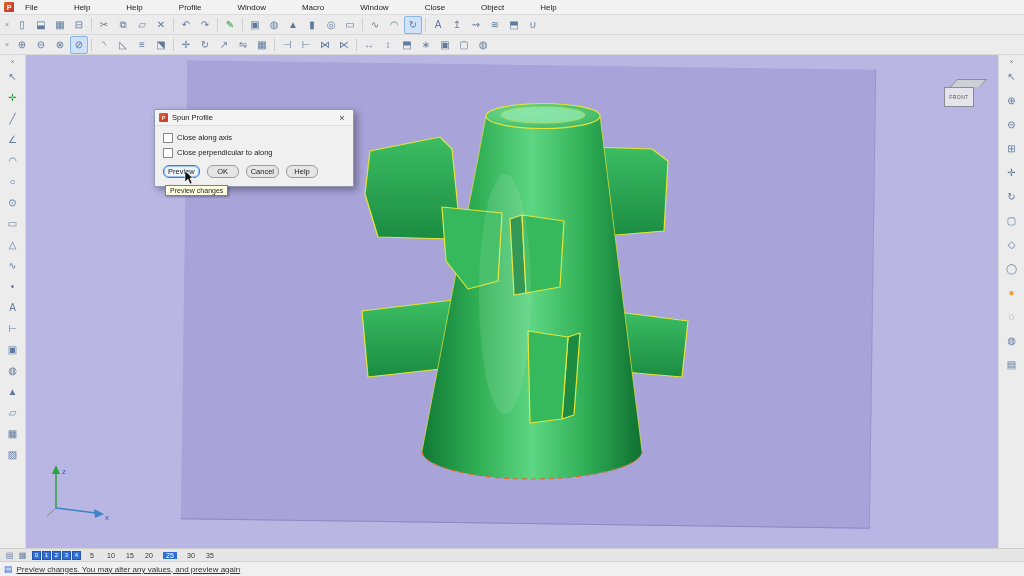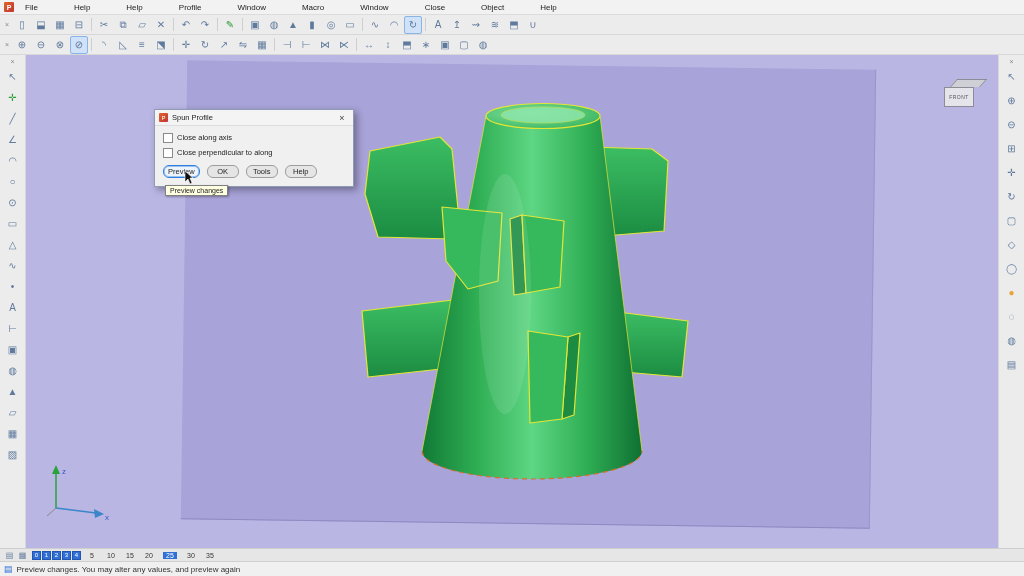--- a/index.html
+++ b/index.html
@@ -88,21 +88,21 @@
   .lcell.hl{background:#2f6fd6;border-color:#2255b0;color:#fff;}
   .layer-ticks{display:flex;gap:9px;align-items:center;}
   .ltick{font-size:7px;color:#333;min-width:10px;text-align:center;}
   .ltick.hl{background:#2f6fd6;color:#fff;padding:0 2px;}
 
   
   .statusbar{position:absolute;left:0;right:0;bottom:0;height:15px;background:#f0f0f0;
              border-top:1px solid #cfcfcf;display:flex;align-items:center;gap:4px;
              padding-left:4px;box-sizing:border-box;}
   .status-icon{font-size:9px;color:#2f6fd6;}
-  .status-text{font-size:8px;color:#333;}
+  .status-text{font-size:8px;color:#333;text-decoration:underline;}
 </style>
 </head>
 <body>
 
 <div id="app">
 
   <div class="menubar">
     <span class="app-logo">P</span>
     <span style="display:flex;gap:24px;">
 
@@ -472,21 +472,21 @@
           <span class="cb"></span>
           <span class="cb-label">Close along axis</span>
         </div>
         <div class="cb-row">
           <span class="cb"></span>
           <span class="cb-label">Close perpendicular to along</span>
         </div>
         <div class="btn-row">
           <button class="btn primary">Preview</button>
           <button class="btn">OK</button>
-          <button class="btn">Tools</button>
+          <button class="btn">Cancel</button>
           <button class="btn">Help</button>
         </div>
       </div>
     </div>
 
     <div class="tooltip">Preview changes</div>
     <svg class="cursor" width="12" height="14">
       <polygon points="1,0 1,11 4,8 6,13 8,12 6,7 9,7" fill="#111" stroke="#fff" stroke-width="0.6"></polygon>
     </svg>
   </div>

